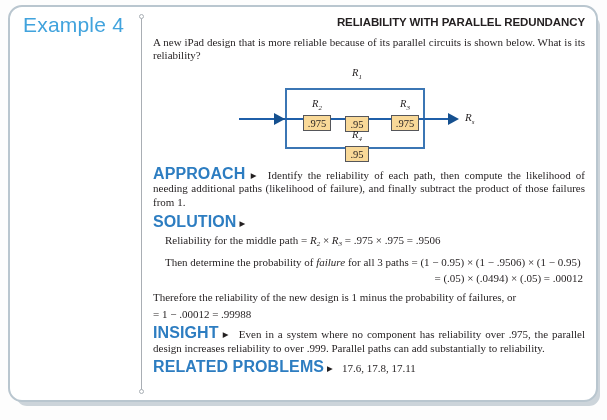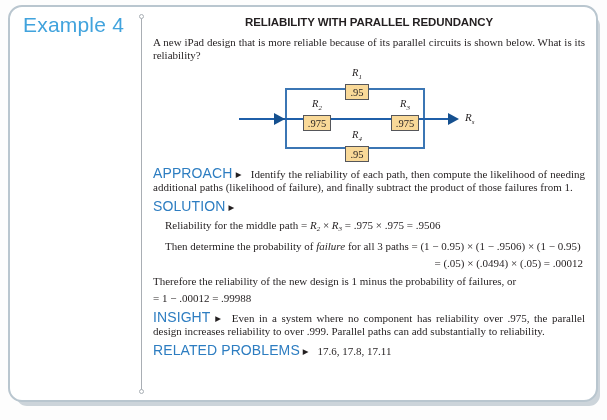--- a/index.html
+++ b/index.html
@@ -35,51 +35,51 @@
     position:absolute; left:-2px; width:5px; height:5px; border:1px solid #a9aeb4;
     border-radius:50%; background:#fff;
   }
   .dot-top { top:-3px; } .dot-bottom { bottom:-3px; }
   .content {
     flex:1; padding:9px 11px 6px 11px;
     font-size:11px; line-height:13.6px; text-align:justify;
   }
   .title {
     font-family:"Liberation Sans", sans-serif; font-weight:bold; font-size:11.5px;
-    letter-spacing:-0.1px; margin:0 0 6px; text-align:center;
+    letter-spacing:-0.1px; margin:0 0 6px; text-align:right;
   }
   .problem { margin:0 0 3px; }
 
   
   .diagram { position:relative; width:260px; height:96px; margin:2px 0 5px 84px; text-align:left; }
   .diagram-rect { position:absolute; left:48px; top:22px; width:140px; height:61px; border:2px solid var(--rect); }
   .path-line { position:absolute; height:2px; background:var(--line); top:52px; }
   .line-mid { left:2px; width:188px; }
   .line-out { left:190px; width:28px; }
   .arrow { position:absolute; top:47px; width:0; height:0;
     border-top:6px solid transparent; border-bottom:6px solid transparent;
     border-left:11px solid var(--arrow); }
   .arrow-in { left:37px; } .arrow-out { left:211px; }
   .unit { position:absolute; display:flex; flex-direction:column; align-items:center; }
-  .unit-r1 { left:102px; top:1px;  width:36px; }
+  .unit-r1 { left:102px; top:1px;  width:36px;gap:32px; }
   .unit-r2 { left:60px;  top:32px; width:40px; }
   .unit-r3 { left:148px; top:32px; width:40px; }
   .unit-r4 { left:102px; top:63px; width:36px; }
   .rlabel { font-size:10.5px; font-style:italic; line-height:11px; }
   .rlabel sub, .rs-label sub { font-size:7px; font-style:italic; }
   .rbox {
     margin-top:1px; background:var(--box-fill); border:1px solid var(--box-border);
     padding:2px 4px 1px; font-size:10.5px; line-height:11px;
   }
   .rs-label { position:absolute; left:228px; top:45px; font-size:11px; font-style:italic; }
 
   
   .section { margin:5px 0 0; }
   .sec-label {
-    font-family:"Liberation Sans", sans-serif; font-weight:normal; font-size:14px;
+    font-family:"Liberation Sans", sans-serif; font-weight:bold; font-size:16px;
     color:var(--section-blue); letter-spacing:0.1px;margin-top:15px;
   }
   .marker { color:var(--text); font-size:7.5px; margin:0 9px 0 3px; vertical-align:1px; }
   .it { font-style:italic; }
   .math sub { font-size:7px; vertical-align:-2px; }
   .m-ind { margin:4px 0 0 12px; text-align:left; }
   .m-right { margin:3px 2px 0 0; text-align:right; }
   .m-plain { margin:5px 0 0; text-align:justify; }
   .m-center { margin:3px 0 0; text-align:left; }
 </style>

